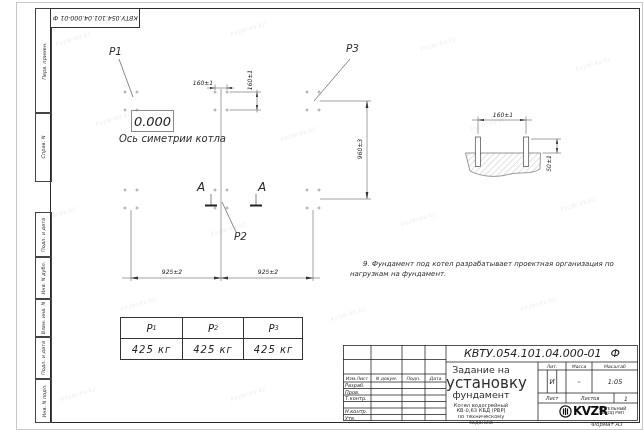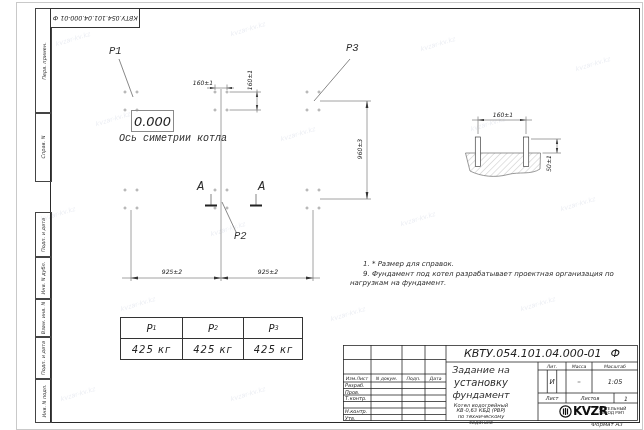--- a/index.html
+++ b/index.html
@@ -9,21 +9,21 @@
   .paper{position:absolute;left:16px;top:2px;width:625px;height:426px;border:1px solid #c9c9c9;}
   .frame{position:absolute;left:50px;top:8px;width:588px;height:413px;border:1px solid #2a2a2a;}
   .topcode{position:absolute;left:50px;top:8px;width:88px;height:18px;border:1px solid #333;
            display:flex;align-items:center;justify-content:center;background:#fff;}
   .topcode span{transform:rotate(180deg);white-space:nowrap;font-size:6.2px;font-style:italic;color:#222;}
   .vstamp{position:absolute;left:35px;width:15px;border:1px solid #444;display:flex;
           align-items:center;justify-content:center;overflow:visible;}
   .vstamp span{transform:rotate(-90deg);white-space:nowrap;font-size:5px;font-style:italic;color:#333;}
   .wm{position:absolute;font-size:6.5px;color:#5b6f9e;opacity:.12;transform:rotate(-17deg);
       white-space:nowrap;font-style:italic;}
-  .lbl{position:absolute;font-style:italic;white-space:nowrap;font-family:Liberation Mono, monospace;}
+  .lbl{position:absolute;font-style:italic;white-space:nowrap;}
   .levelbox{position:absolute;left:131px;top:110px;width:41px;height:20px;border:1px solid #8a8a8a;
             display:flex;align-items:center;justify-content:center;font-style:italic;font-size:13px;color:#1e1e1e;}
   .notes{position:absolute;left:350px;top:260px;width:280px;}
   .notes p{margin:0;text-indent:13px;font-size:7px;line-height:1.36;font-style:italic;color:#2b2b2b;}
   .ltable{position:absolute;left:120px;top:317px;width:183px;height:43px;border:1px solid #333;box-sizing:border-box;}
   .lcell{position:absolute;box-sizing:border-box;display:flex;align-items:center;justify-content:center;
          font-style:italic;color:#222;}
   .lhead{font-size:10px;}
   .lhead sub{font-size:6.5px;}
   .lval{font-size:10px;letter-spacing:1px;}
@@ -161,21 +161,20 @@
   <span class="lbl" style="left:346px;top:42px;font-size:10.5px">P3</span>
   <span class="lbl" style="left:234px;top:230px;font-size:10.5px">P2</span>
   <div class="levelbox">
       <span>0.000</span>
     </div>
   <span class="lbl" style="left:119px;top:133px;font-size:10px">Ось симетрии котла</span>
   <span class="lbl" style="left:197px;top:180px;font-size:12px">А</span>
   <span class="lbl" style="left:258px;top:180px;font-size:12px">А</span>
 
   <div class="notes">
-    <p>1. * Размер для справок.</p>
     <p>9. Фундамент под котел разрабатывает проектная организация по нагрузкам на фундамент.</p>
   </div>
 
   <div class="ltable">
     <div class="lcell lhead" style="left:0;top:0;width:61px;height:20px">
         <span>P</span>
         <sub>1</sub>
       </div>
     <div class="lcell lhead" style="left:61px;top:0;width:61px;height:20px;border-left:1px solid #333">
         <span>P</span>
@@ -212,23 +211,23 @@
     <div class="cell small" style="left:28px;top:29px;width:31px;height:8px">N докум.</div>
     <div class="cell small" style="left:59px;top:29px;width:23px;height:8px">Подп.</div>
     <div class="cell small" style="left:82px;top:29px;width:21px;height:8px">Дата</div>
     <div class="cell rowlbl" style="left:0;top:37px;width:28px;height:6.5px">Разраб.</div>
     <div class="cell rowlbl" style="left:0;top:43.5px;width:28px;height:6.5px">Пров.</div>
     <div class="cell rowlbl" style="left:0;top:50px;width:28px;height:6.5px">Т.контр.</div>
     <div class="cell rowlbl" style="left:0;top:56.5px;width:28px;height:6.5px"></div>
     <div class="cell rowlbl" style="left:0;top:63px;width:28px;height:6.5px">Н.контр.</div>
     <div class="cell rowlbl" style="left:0;top:69.5px;width:28px;height:6.5px">Утв.</div>
 
-    <div class="abs" style="left:103px;top:19px;width:70px;text-align:center;font-style:italic">
+    <div class="abs" style="left:103px;top:19px;width:70px;text-align:center;">
       <div style="font-size:9.5px;line-height:12.5px">Задание на</div>
-      <div style="font-size:10px;line-height:12.5px">установку</div>
+      <div style="font-size:15px;line-height:12.5px">установку</div>
       <div style="font-size:9.5px;line-height:12.5px">фундамент</div>
       <div style="font-size:5.2px;line-height:5.8px;margin-top:1px">Котел водогрейный</div>
       <div style="font-size:5.2px;line-height:5.8px">КВ-0,63 КБД (РВР)</div>
       <div style="font-size:5.2px;line-height:5.8px">по техническому заданию</div>
     </div>
 
     <div class="cell small" style="left:195px;top:17px;width:28px;height:8px">Лит.</div>
     <div class="cell small" style="left:223px;top:17px;width:26px;height:8px">Масса</div>
     <div class="cell small" style="left:249px;top:17px;width:46px;height:8px">Масштаб</div>
     <div class="cell" style="left:195px;top:25px;width:28px;height:23px;font-size:7px">И</div>

